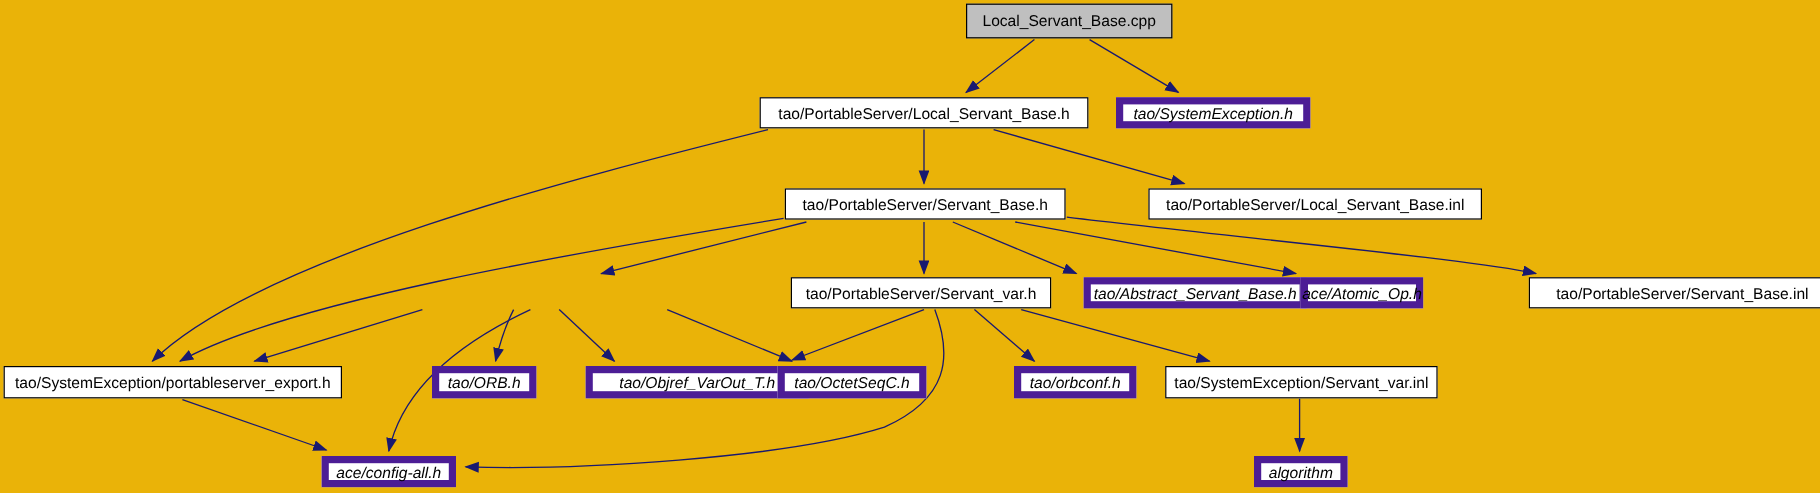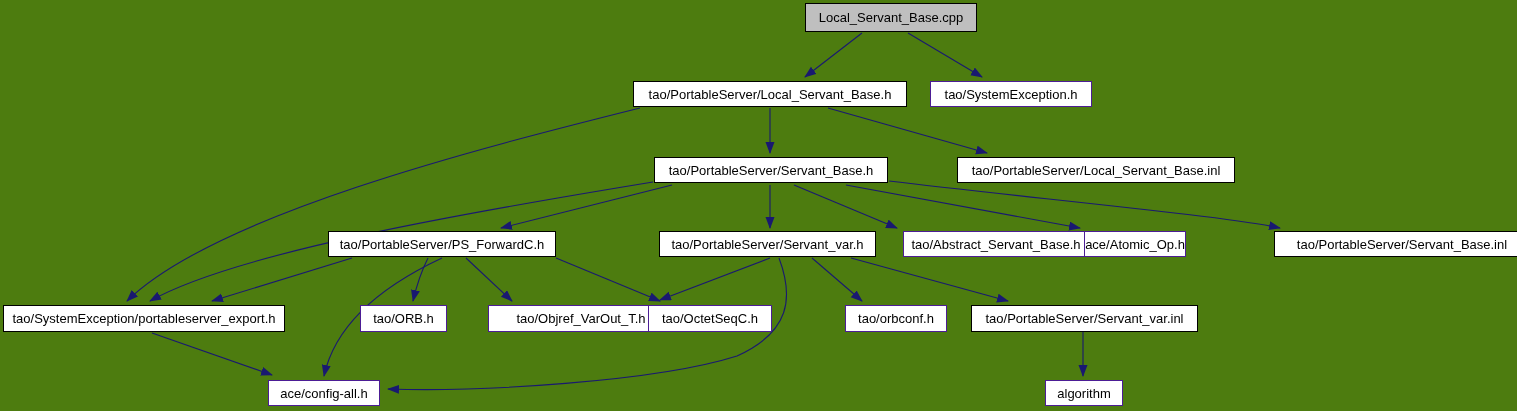--- a/index.html
+++ b/index.html
@@ -1,37 +1,37 @@
 <!DOCTYPE html>
 <html><head>
 <meta charset="utf-8">
 <style>
   html,body{margin:0;padding:0;background:#ffffff;}
   #canvas{
     position:relative;
     width:1517px;height:411px;
-    background:#4d7c0f;
+    background:#eab308;
     font-family:"Liberation Sans", "DejaVu Sans", sans-serif;
     overflow:hidden;
   }
   #edges{position:absolute;left:0;top:0;width:1517px;height:411px;}
   .node{
     position:absolute;
     box-sizing:border-box;
     background:#ffffff;
     color:#000000;
     font-size:13px;
     text-align:center;
     white-space:nowrap;
     display:flex;
     align-items:center;
     justify-content:center;
   }
   .node.documented{border:1px solid #000000;}
-  .node.external{border:1px solid #4c1d95;}
+  .node.external{border:6px solid #4c1d95;font-style:italic;}
   .node.root{border:1.5px solid #000000;background:#bfbfbf;}
   .edge{stroke:#191970;stroke-width:1.1;fill:none;}
 </style>
 </head>
 <body>
 
 <div id="canvas">
 
   <svg id="edges" width="1517" height="411" viewBox="0 0 1517 411" xmlns="http://www.w3.org/2000/svg">
     <defs>
@@ -64,29 +64,28 @@
   </svg>
 
   <div class="node root" style="left:805px;top:3px;width:172px;height:29px">Local_Servant_Base.cpp</div>
 
   <div class="node documented" style="left:633px;top:81px;width:274px;height:26px">tao/PortableServer/Local_Servant_Base.h</div>
   <div class="node external" style="left:930px;top:81px;width:162px;height:26px">tao/SystemException.h</div>
 
   <div class="node documented" style="left:654px;top:157px;width:234px;height:26px">tao/PortableServer/Servant_Base.h</div>
   <div class="node documented" style="left:957px;top:157px;width:278px;height:26px">tao/PortableServer/Local_Servant_Base.inl</div>
 
-  <div class="node documented" style="left:328px;top:231px;width:228px;height:26px">tao/PortableServer/PS_ForwardC.h</div>
   <div class="node documented" style="left:659px;top:231px;width:217px;height:26px">tao/PortableServer/Servant_var.h</div>
   <div class="node external" style="left:903px;top:231px;width:186px;height:26px">tao/Abstract_Servant_Base.h</div>
   <div class="node external" style="left:1084px;top:231px;width:102px;height:26px">ace/Atomic_Op.h</div>
   <div class="node documented" style="left:1274px;top:231px;width:256px;height:26px">tao/PortableServer/Servant_Base.inl</div>
 
   <div class="node documented" style="left:3px;top:305px;width:282px;height:27px">tao/SystemException/portableserver_export.h</div>
   <div class="node external" style="left:360px;top:305px;width:87px;height:27px">tao/ORB.h</div>
   <div class="node external" style="left:488px;top:305px;width:186px;height:27px">tao/Objref_VarOut_T.h</div>
   <div class="node external" style="left:648px;top:305px;width:124px;height:27px">tao/OctetSeqC.h</div>
   <div class="node external" style="left:845px;top:305px;width:102px;height:27px">tao/orbconf.h</div>
-  <div class="node documented" style="left:971px;top:305px;width:227px;height:27px">tao/PortableServer/Servant_var.inl</div>
+  <div class="node documented" style="left:971px;top:305px;width:227px;height:27px">tao/SystemException/Servant_var.inl</div>
 
   <div class="node external" style="left:268px;top:380px;width:112px;height:26px">ace/config-all.h</div>
   <div class="node external" style="left:1045px;top:380px;width:78px;height:26px">algorithm</div>
 
 </div>
 
 </body></html>

